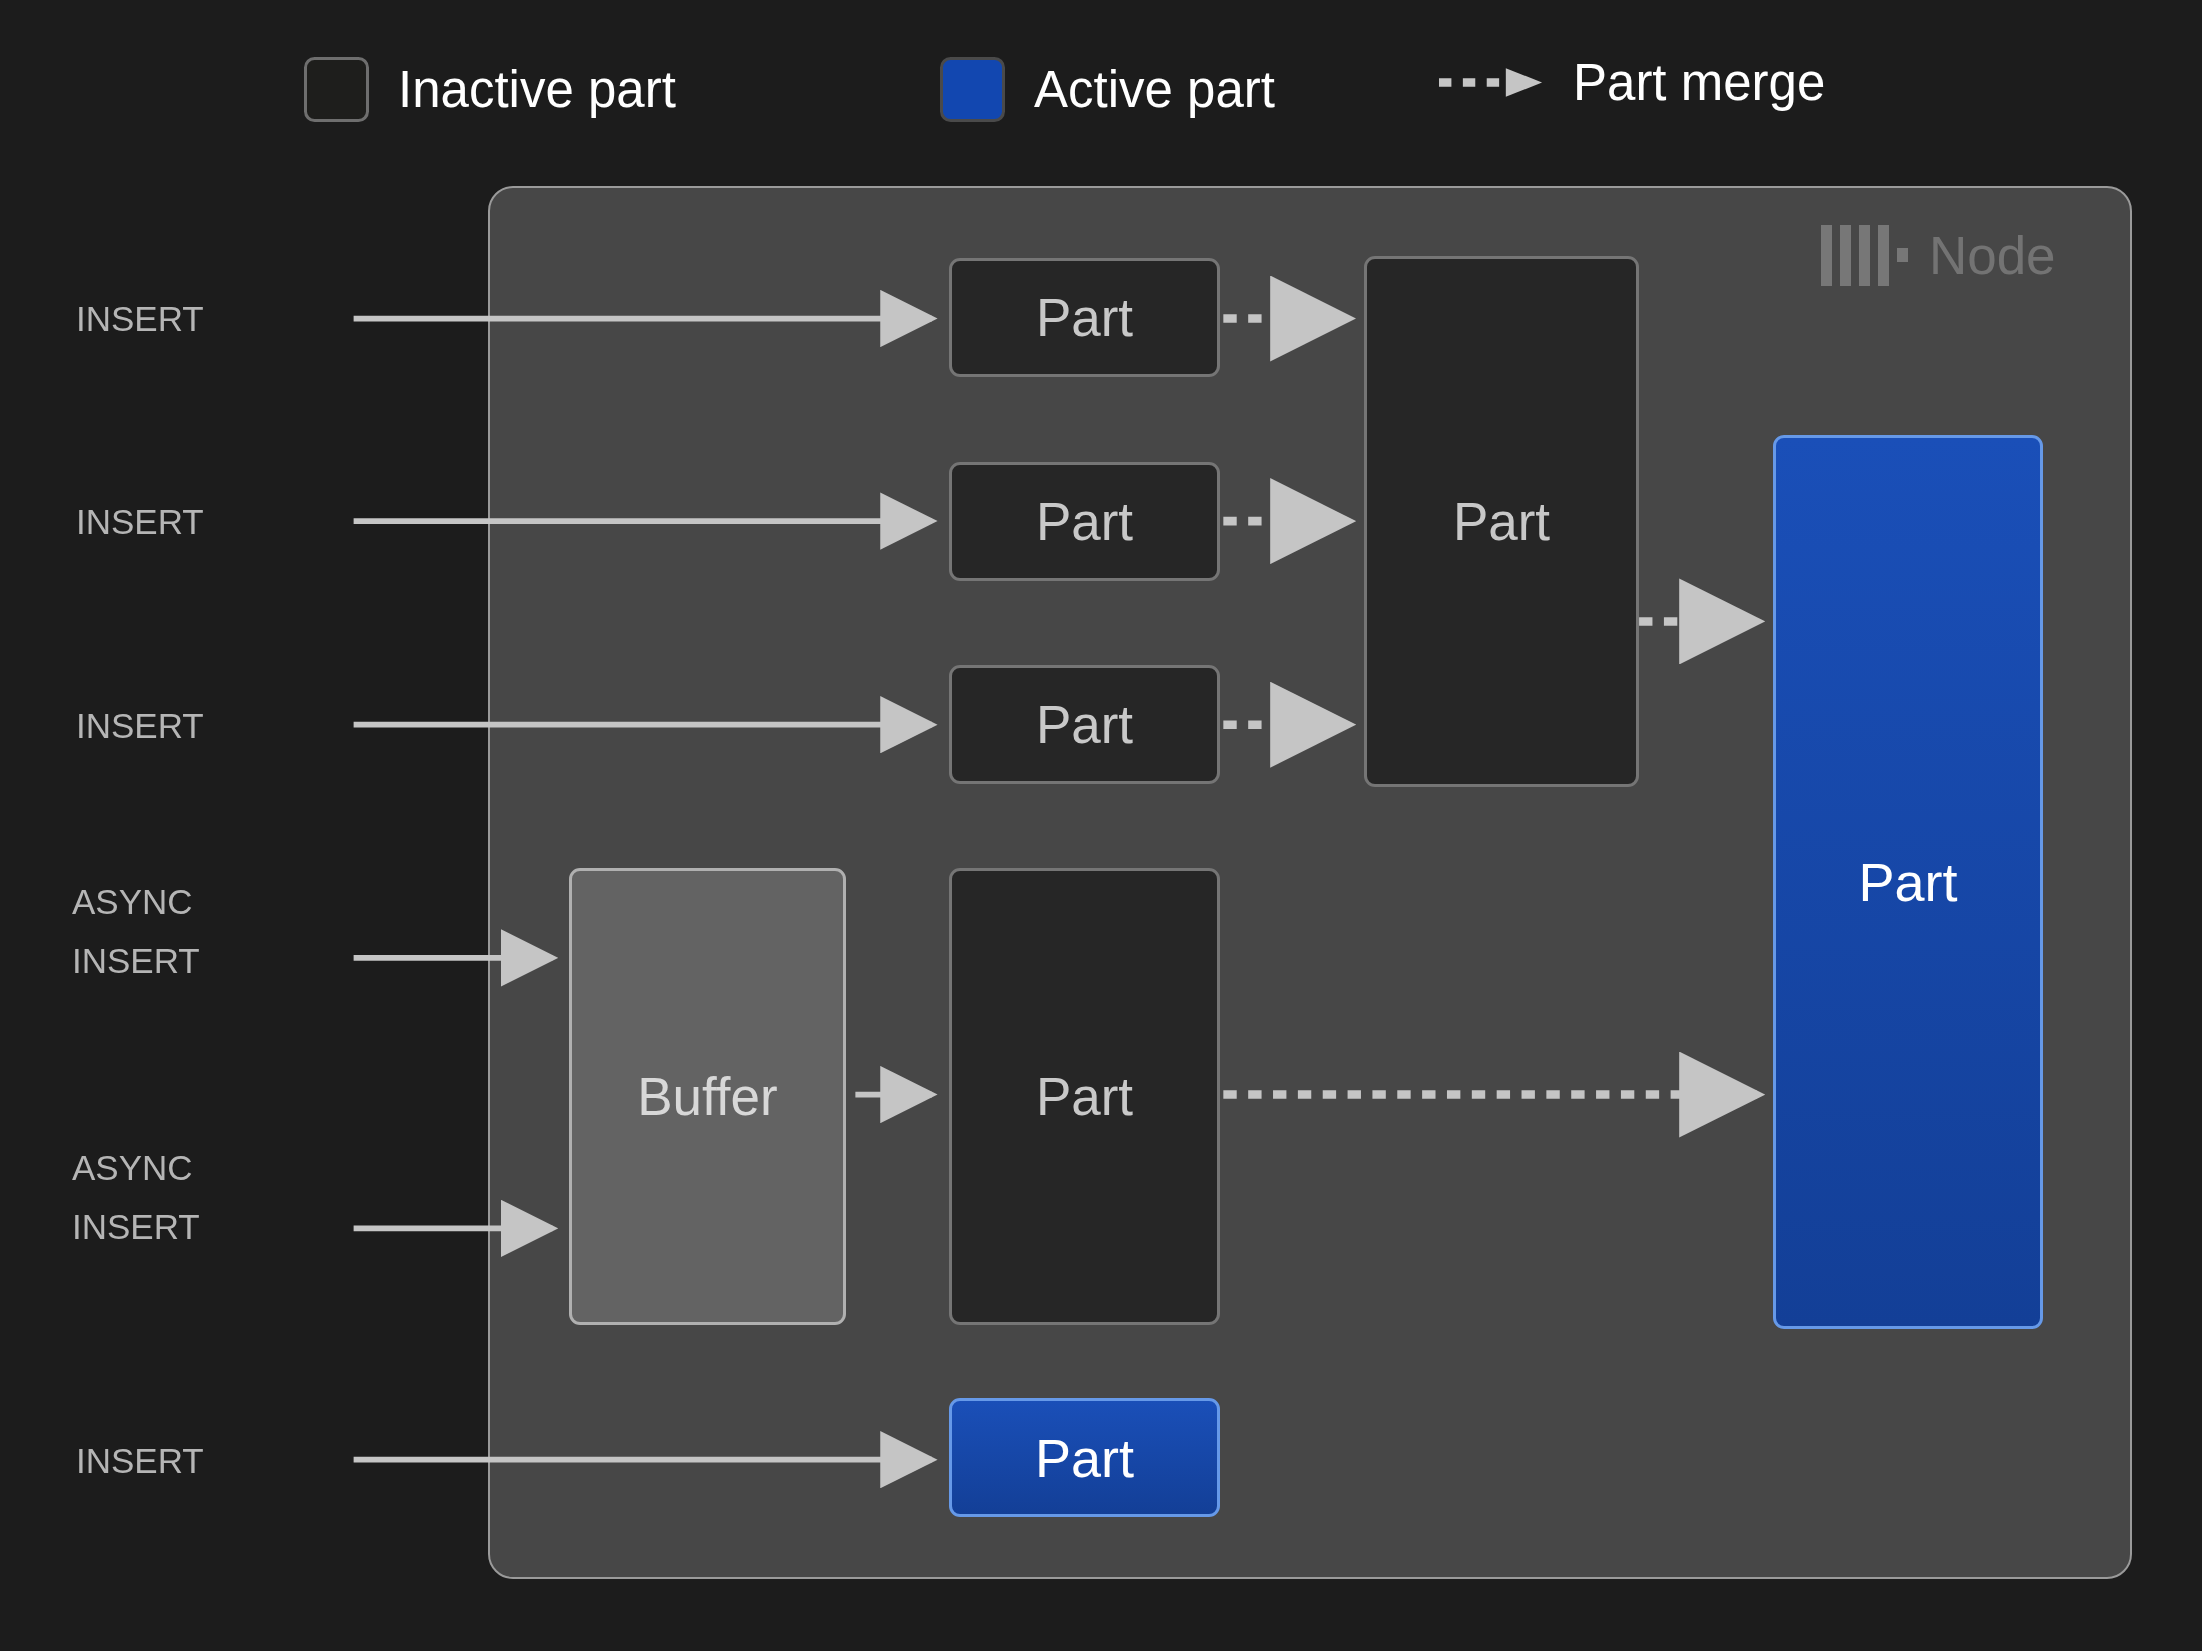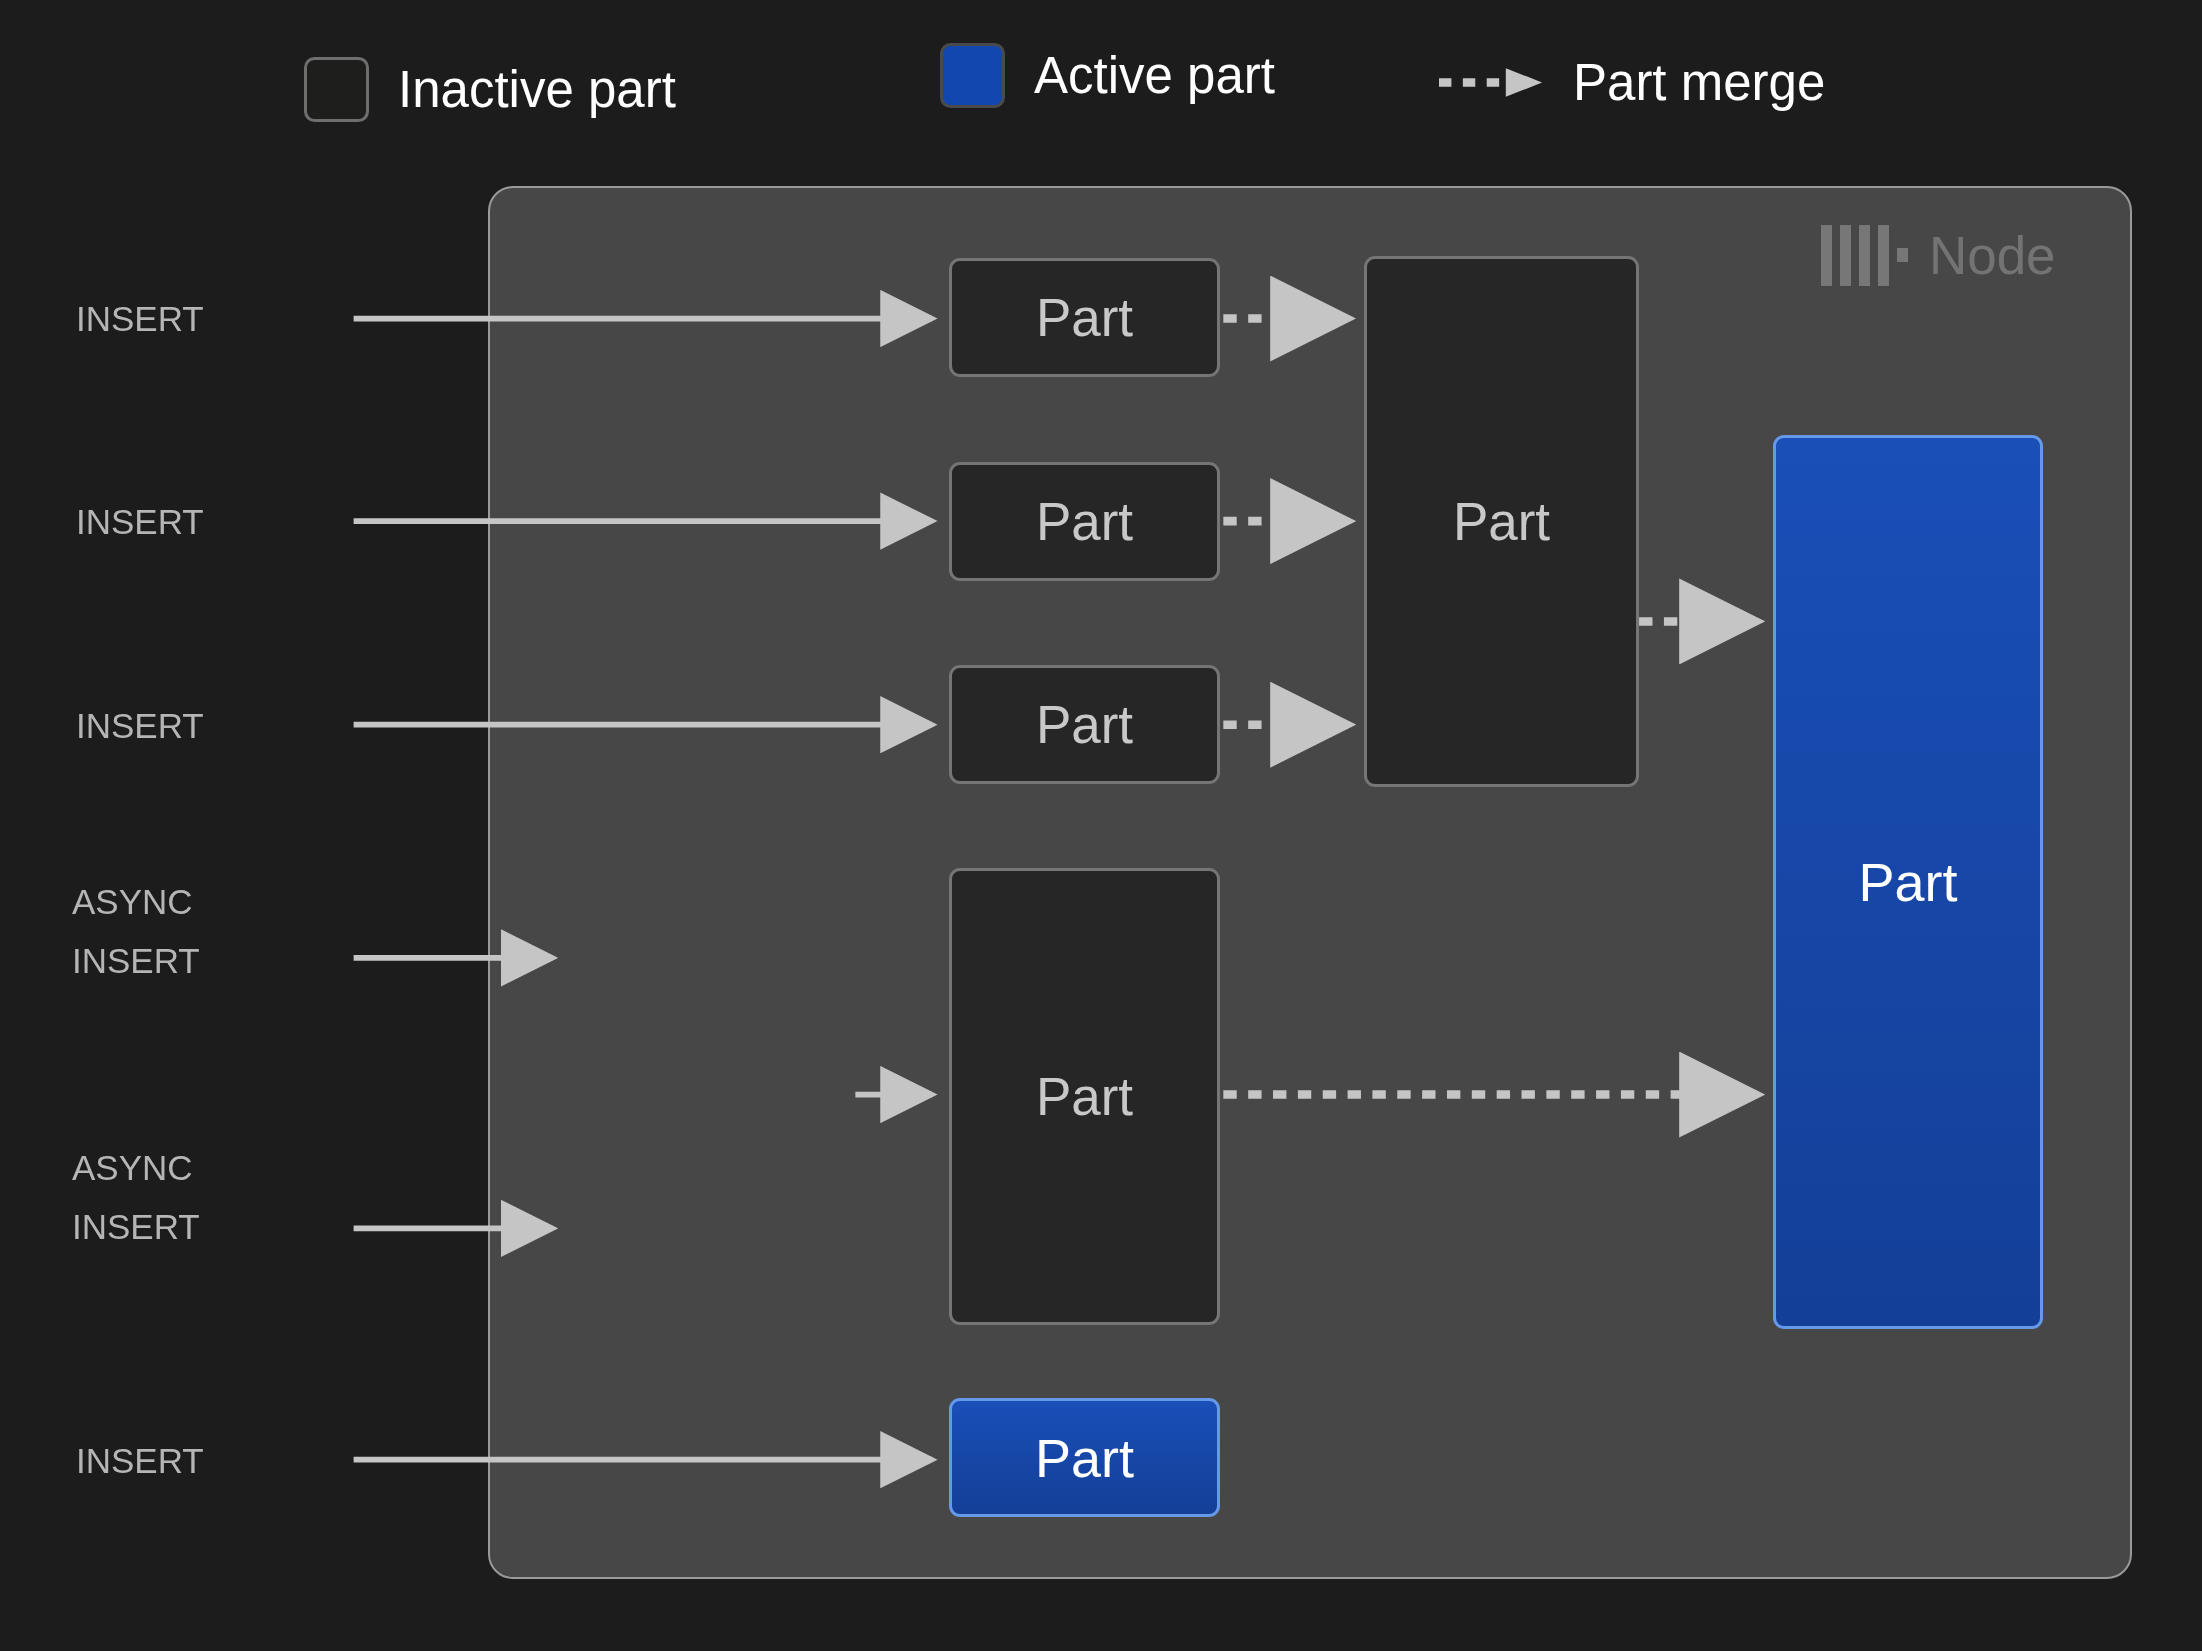--- a/index.html
+++ b/index.html
@@ -81,21 +81,21 @@
 
 <div id="stage">
 
   <div class="legend">
 
     <div class="legend-item" style="left:304px;top:19px;">
       <div class="sw sw-inactive"></div>
       <div class="legend-label">Inactive part</div>
     </div>
 
-    <div class="legend-item" style="left:903px;top:5px;padding-left:37px;">
+    <div class="legend-item" style="left:903px;top:19px;padding-left:37px;">
       <div class="sw sw-active"></div>
       <div class="legend-label">Active part</div>
     </div>
 
     <div class="legend-item" style="left:1439px;top:19px;">
       <div class="merge-ico">
         <svg width="105" height="29" viewBox="0 0 110 30">
           <line x1="0" y1="15" x2="72" y2="15" stroke="#c5c5c5" stroke-width="9" stroke-dasharray="13,12"></line>
           <polygon points="70,0 108,15 70,30" fill="#c5c5c5"></polygon>
         </svg>
@@ -167,20 +167,23 @@
   </div>
 
   <div class="pbox pbox-inactive" style="left:949px;top:665px;width:271px;height:119px;">
     <span class="pbox-label">Part</span>
   </div>
 
   <div class="pbox pbox-inactive" style="left:1364px;top:256px;width:275px;height:531px;">
     <span class="pbox-label">Part</span>
   </div>
 
+  <div class="pbox pbox-buffer" style="left:569px;top:868px;width:277px;height:457px;">
+    <span class="pbox-label">Buffer</span>
+  </div>
 
   <div class="pbox pbox-inactive" style="left:949px;top:868px;width:271px;height:457px;">
     <span class="pbox-label">Part</span>
   </div>
 
   <div class="pbox pbox-active" style="left:1773px;top:435px;width:270px;height:894px;">
     <span class="pbox-label">Part</span>
   </div>
 
   <div class="pbox pbox-active" style="left:949px;top:1398px;width:271px;height:119px;">

